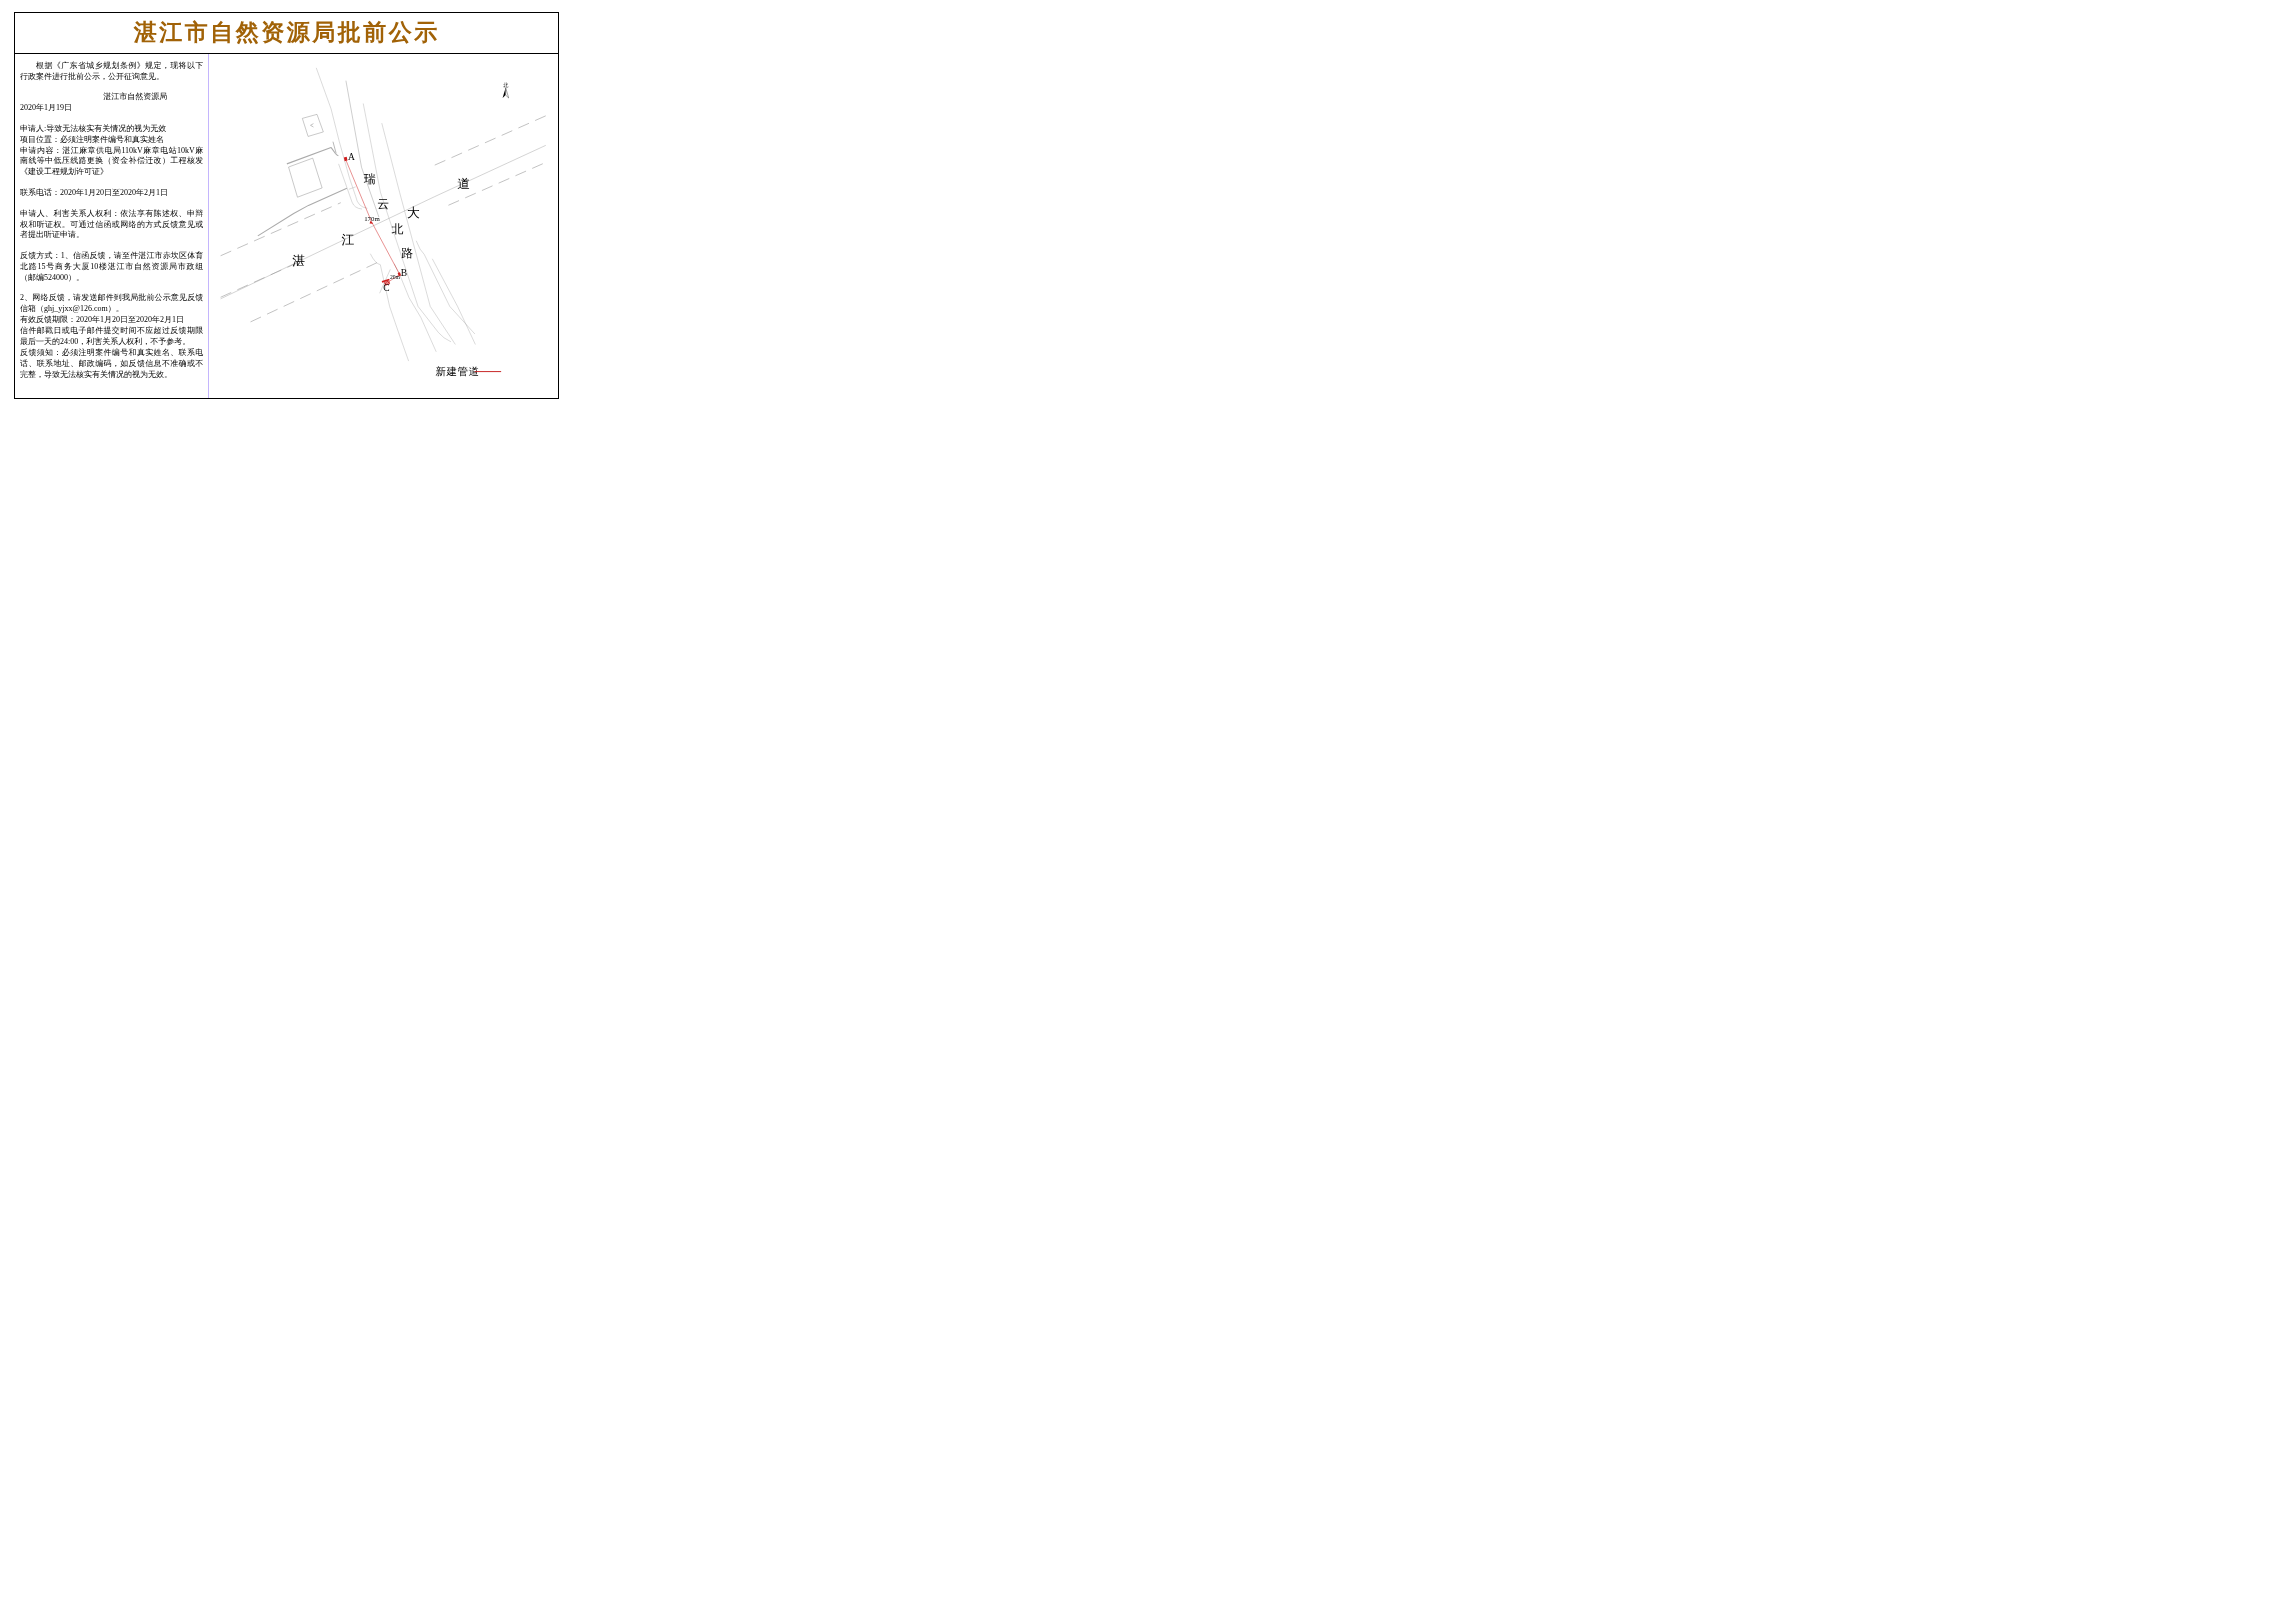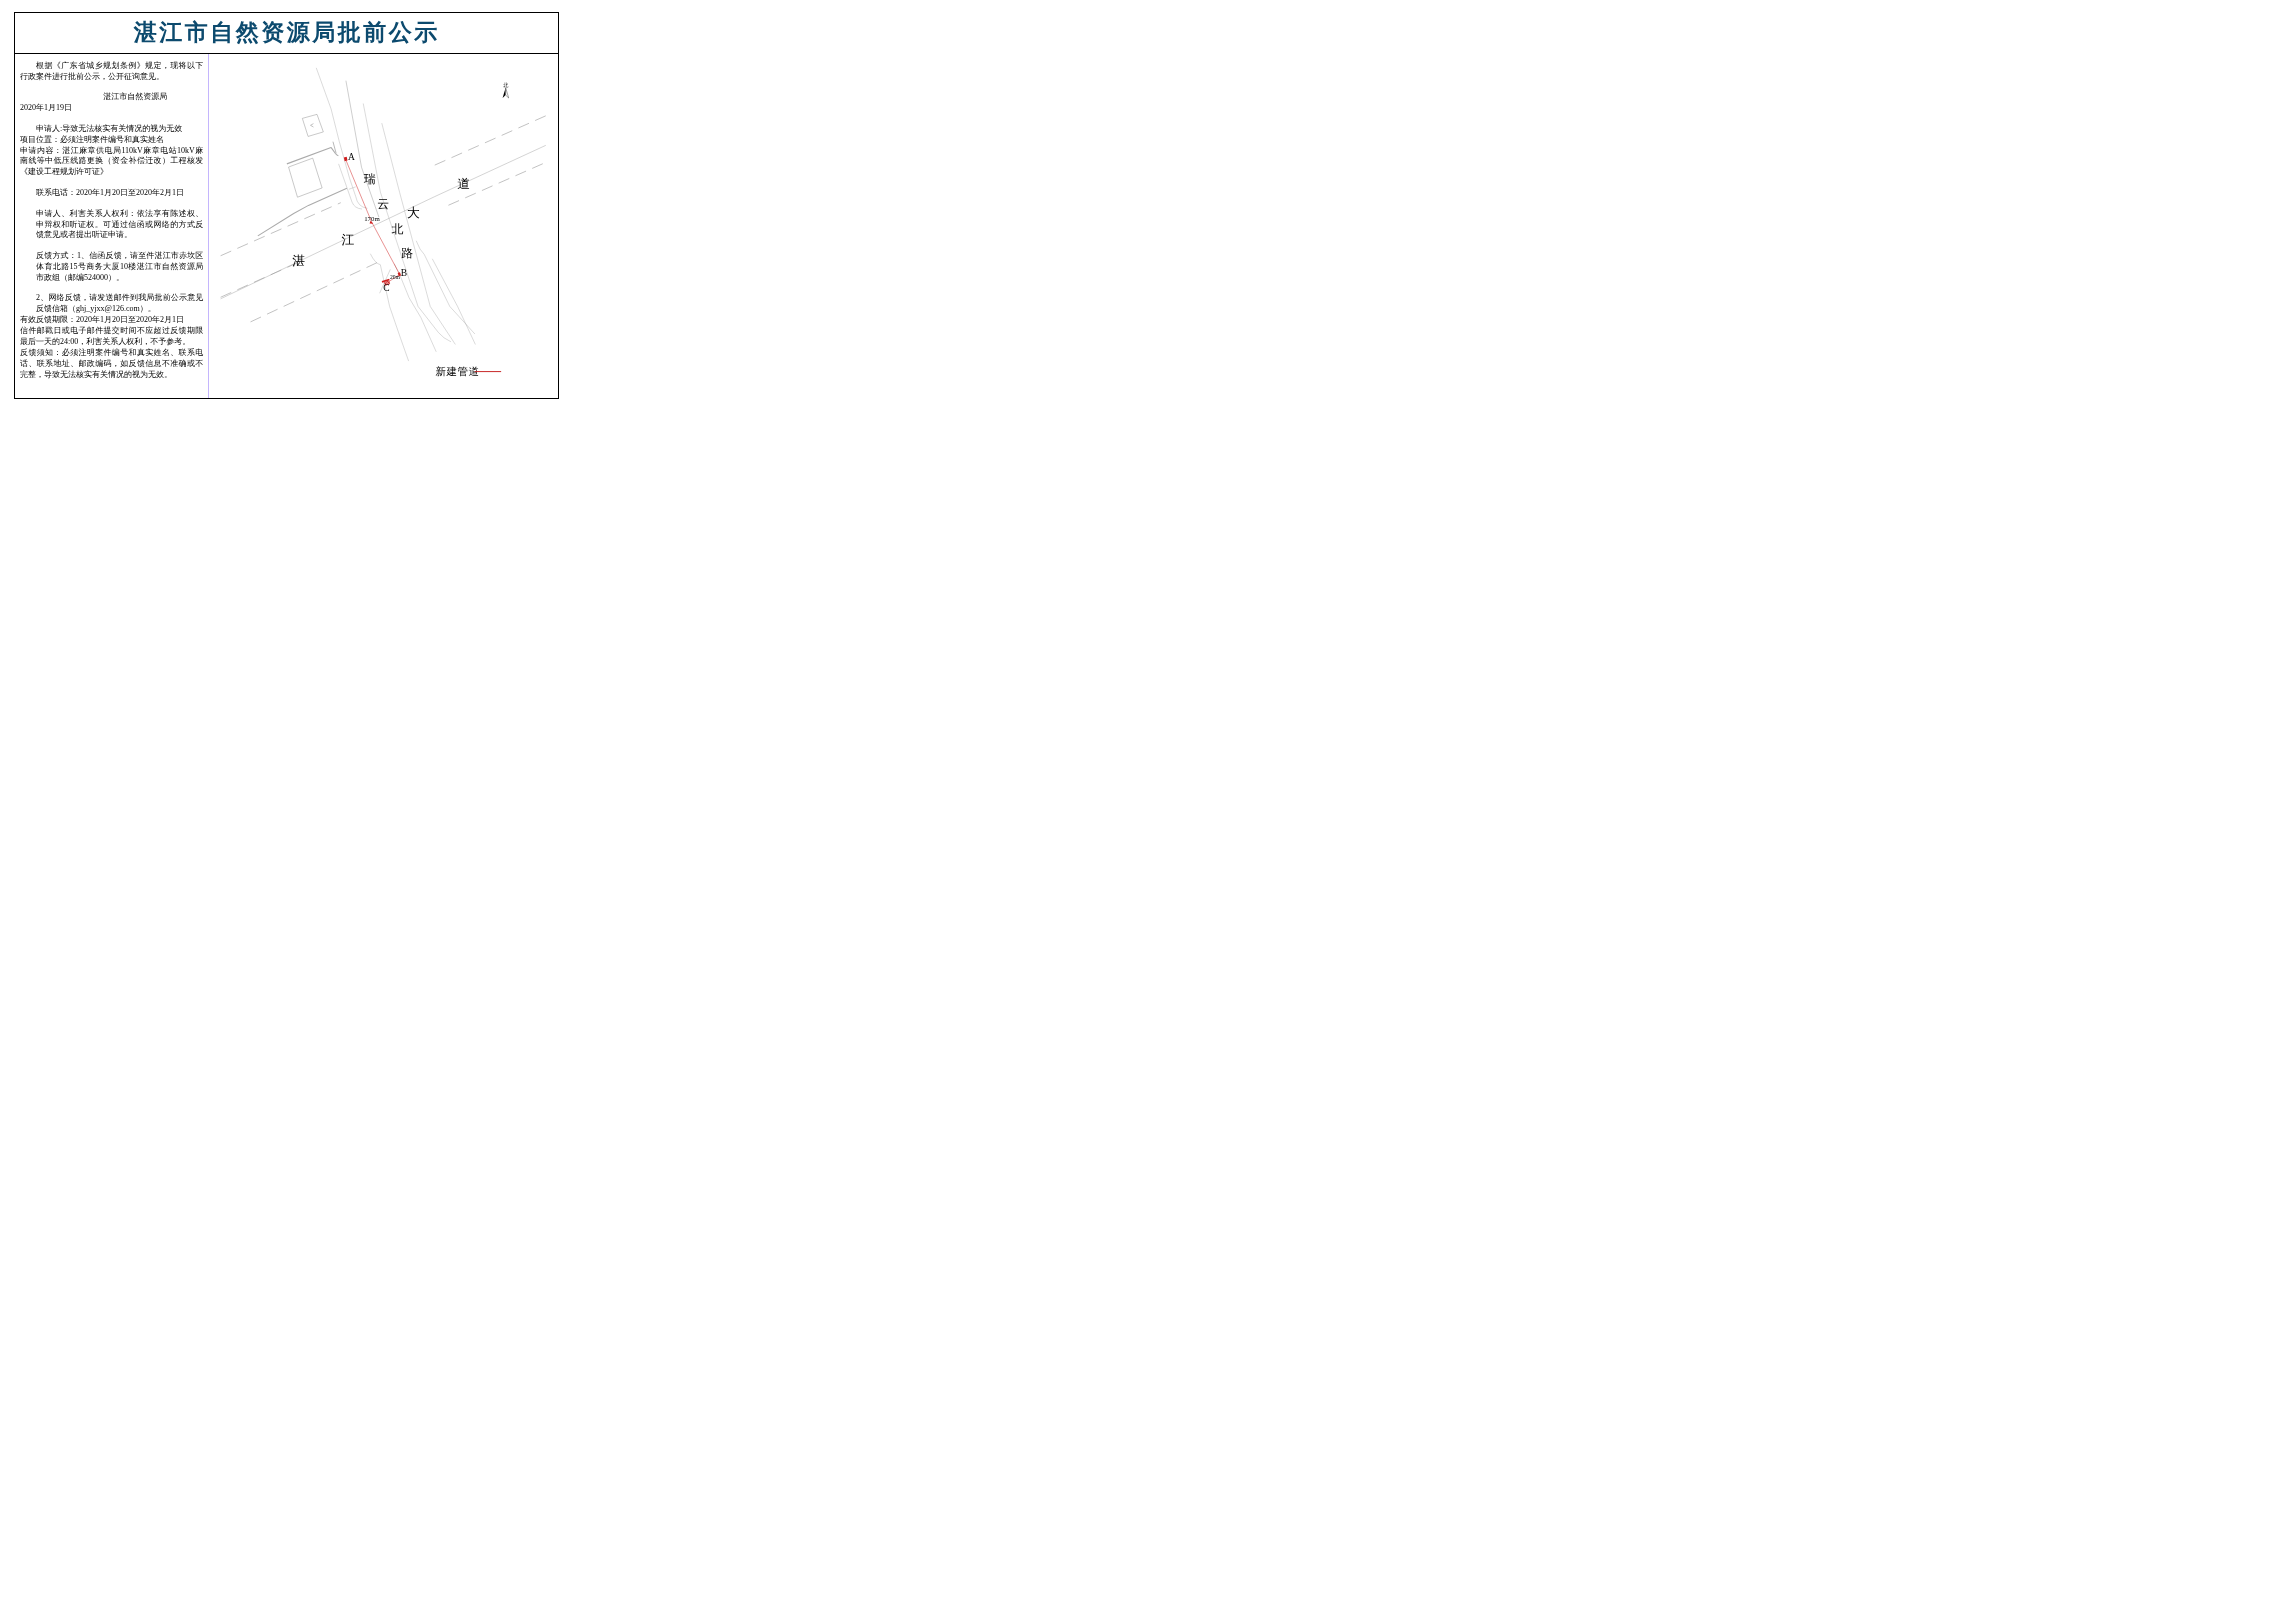--- a/index.html
+++ b/index.html
@@ -1,27 +1,27 @@
 <!DOCTYPE html>
 <html style="font-size:7.9px"><head>
 <meta charset="utf-8">
 <style>
   html,body{margin:0;padding:0;background:#ffffff;font-family:"Liberation Serif","DejaVu Serif",serif;}
   .stage{position:relative;width:574px;height:406px;background:#fff;}
   .page{position:absolute;left:14.2px;top:11.8px;width:545px;height:387px;border:1px solid #000;box-sizing:border-box;background:#fff;}
   .title-row{height:41px;border-bottom:1px solid #000;display:flex;align-items:center;justify-content:center;box-sizing:border-box;}
-  .title-row h1{margin:0;font-size:23px;font-weight:700;letter-spacing:2.5px;color:#0c4a6e;white-space:nowrap;}
+  .title-row h1{margin:0;font-size:23px;font-weight:700;letter-spacing:2.5px;color:#a16207;white-space:nowrap;}
   .content{position:absolute;top:41px;left:0;right:0;bottom:0;display:flex;}
   .text-col{width:194px;min-width:194px;border-right:1px solid #c4b5fd;box-sizing:border-box;
             padding:6.9px 4.9px 0 4.9px;font-size:8px;line-height:1.36;color:#000;}
   .np{text-align:justify;text-justify:inter-character;}
   .np.indent{text-indent:2em;}
   .np.sign{text-align:right;padding-right:36px;}
   .np.sign-date{text-align:left;padding-right:45px;}
-  .np.gap{margin-top:9.8px;margin-left:16px;}
+  .np.gap{margin-top:9.8px;}
   .map-col{flex:1;position:relative;background:#fff;}
   .map-col svg{position:absolute;left:0;top:0;width:100%;height:100%;}
   text{font-family:"Liberation Serif","DejaVu Serif",serif;fill:#000;}
   .road-char{font-size:98px;}
   .ave-char{font-size:105px;}
   .pt-label{font-size:78px;}
   .dist-label{font-size:56px;}
   .dist-label-sm{font-size:46px;}
   .north-label{font-size:44px;}
   .legend-label{font-size:86px;letter-spacing:4px;}

